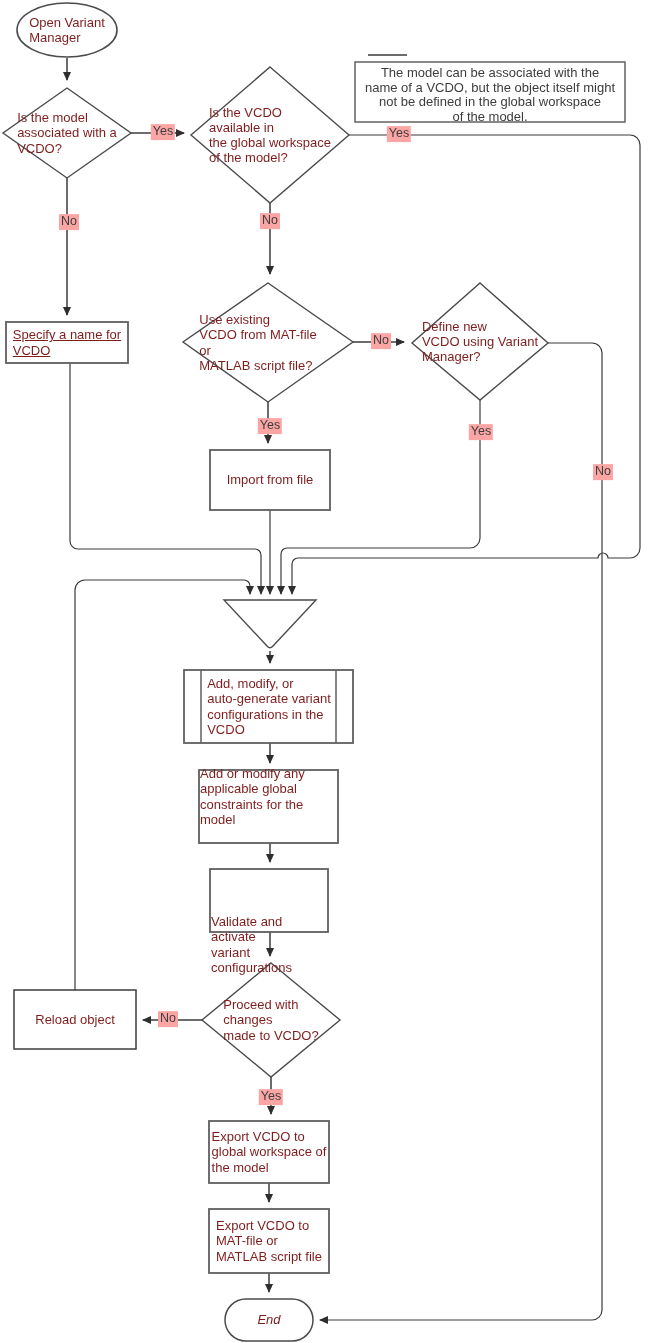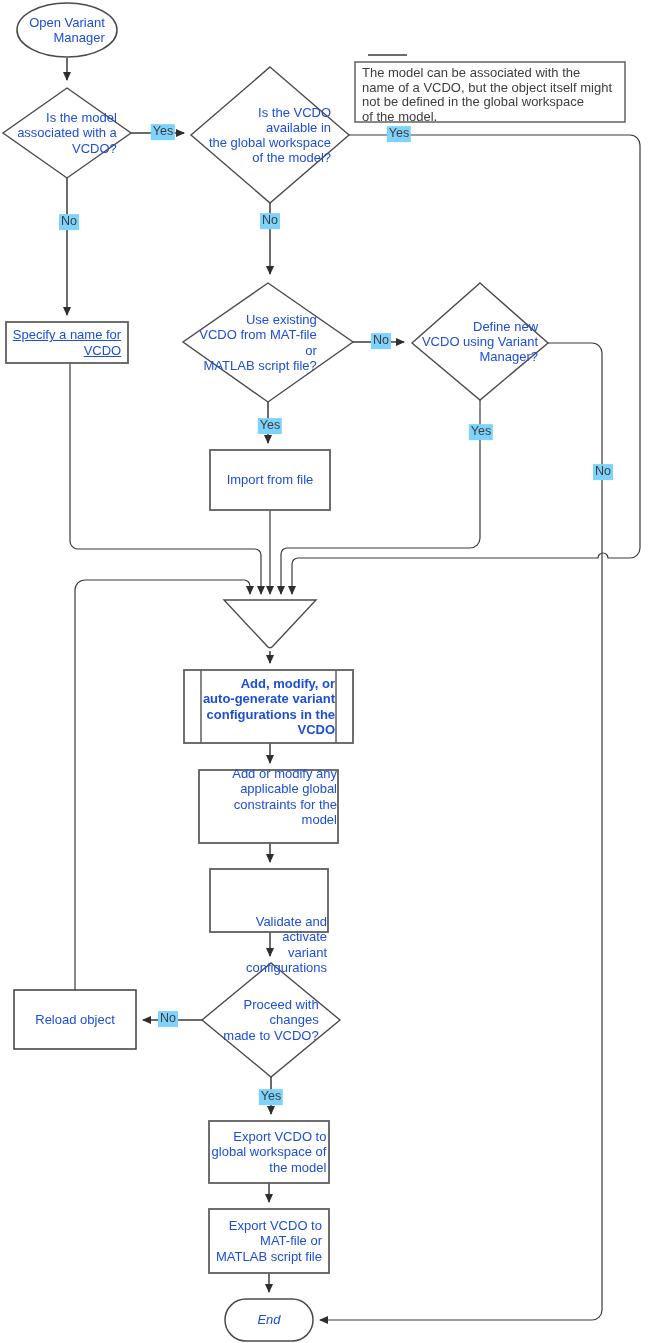--- a/index.html
+++ b/index.html
@@ -1,27 +1,27 @@
 <!DOCTYPE html>
 <html><head>
 <meta charset="utf-8">
 <style>
   html,body{margin:0;padding:0;background:#ffffff;}
   #canvas{position:relative;width:649px;height:1343px;background:#ffffff;overflow:hidden;
           font-family:"Liberation Sans",sans-serif;}
   #flow-svg{position:absolute;left:0;top:0;}
   .node{position:absolute;display:flex;align-items:center;justify-content:center;
-        text-align:right;font:13px/1.17 "Liberation Sans",sans-serif;color:#1d4ed8;
+        text-align:left;font:13px/1.17 "Liberation Sans",sans-serif;color:#7f1d1d;
         white-space:pre-line;pointer-events:none;}
-  .edge{position:absolute;transform:translate(-50%,-50%);background:#7dd3fc;
+  .edge{position:absolute;transform:translate(-50%,-50%);background:#fca5a5;
         font:12.5px/1.1 "Liberation Sans",sans-serif;color:#3d3d3d;padding:1px 2px;
         text-align:center;pointer-events:none;}
   .note{position:absolute;left:356px;top:63px;width:268px;height:44px;box-sizing:border-box;
         padding:3px 6px;font:13px/14.5px "Liberation Sans",sans-serif;color:#3d3d3d;
-        white-space:pre-line;text-align:left;pointer-events:none;}
+        white-space:pre-line;text-align:center;pointer-events:none;}
 </style>
 </head>
 <body>
 
 <div id="canvas">
 
   <svg id="flow-svg" width="649" height="1343" viewBox="0 0 649 1343">
     <defs>
       <marker id="ah" markerWidth="10" markerHeight="9" refX="8" refY="4" orient="auto" markerUnits="userSpaceOnUse">
         <path d="M0,0 L9,4 L0,8 Z" fill="#2e2e2e"></path>
@@ -94,21 +94,21 @@
   <div class="node" style="left:6px;top:322px;width:122px;height:41px;text-decoration:underline;">Specify a name for
 VCDO</div>
   <div class="node" style="left:176px;top:288px;width:164px;height:109px;">Use existing
 VCDO from MAT-file
 or
 MATLAB script file?</div>
   <div class="node" style="left:210px;top:450px;width:120px;height:60px;">Import from file</div>
   <div class="node" style="left:414px;top:288px;width:132px;height:107px;">Define new
 VCDO using Variant
 Manager?</div>
-  <div class="node" style="left:202px;top:672px;width:134px;height:69px;font-weight:bold;">Add, modify, or
+  <div class="node" style="left:202px;top:672px;width:134px;height:69px;">Add, modify, or
 auto-generate variant
 configurations in the
 VCDO</div>
   <div class="node" style="left:200px;top:772px;width:137px;height:49px;">Add or modify any
 applicable global
 constraints for the model</div>
   <div class="node" style="left:211px;top:912px;width:116px;height:49px;margin-top:8px;">Validate and activate
 variant configurations</div>
   <div class="node" style="left:206px;top:968px;width:130px;height:104px;">Proceed with
 changes

